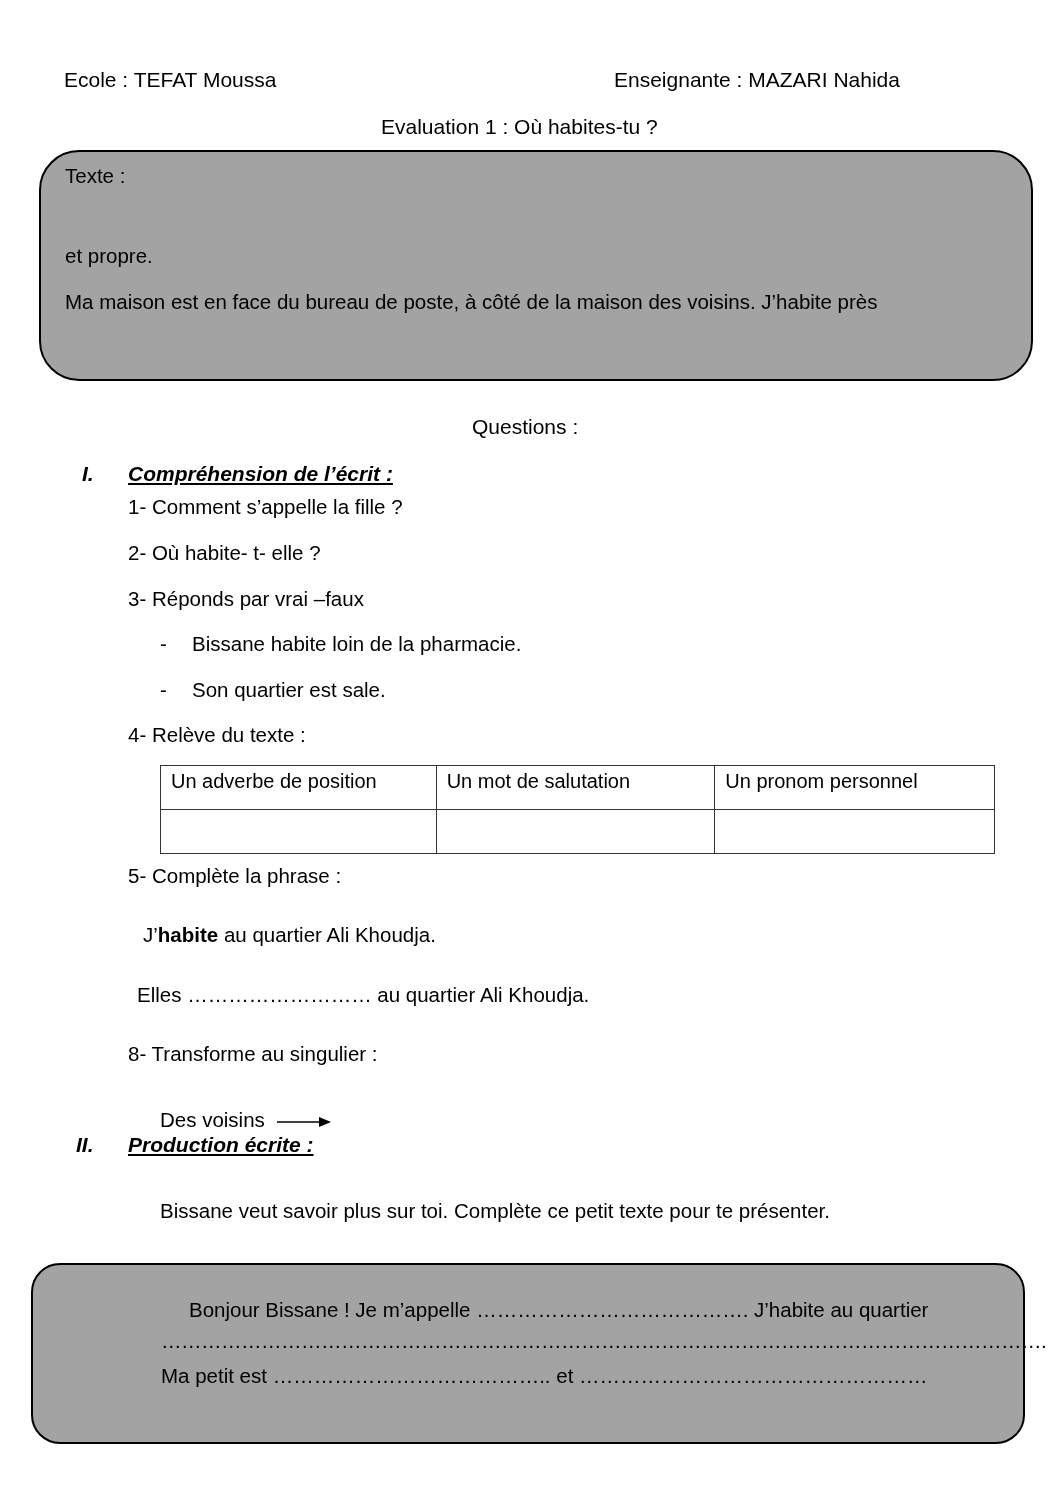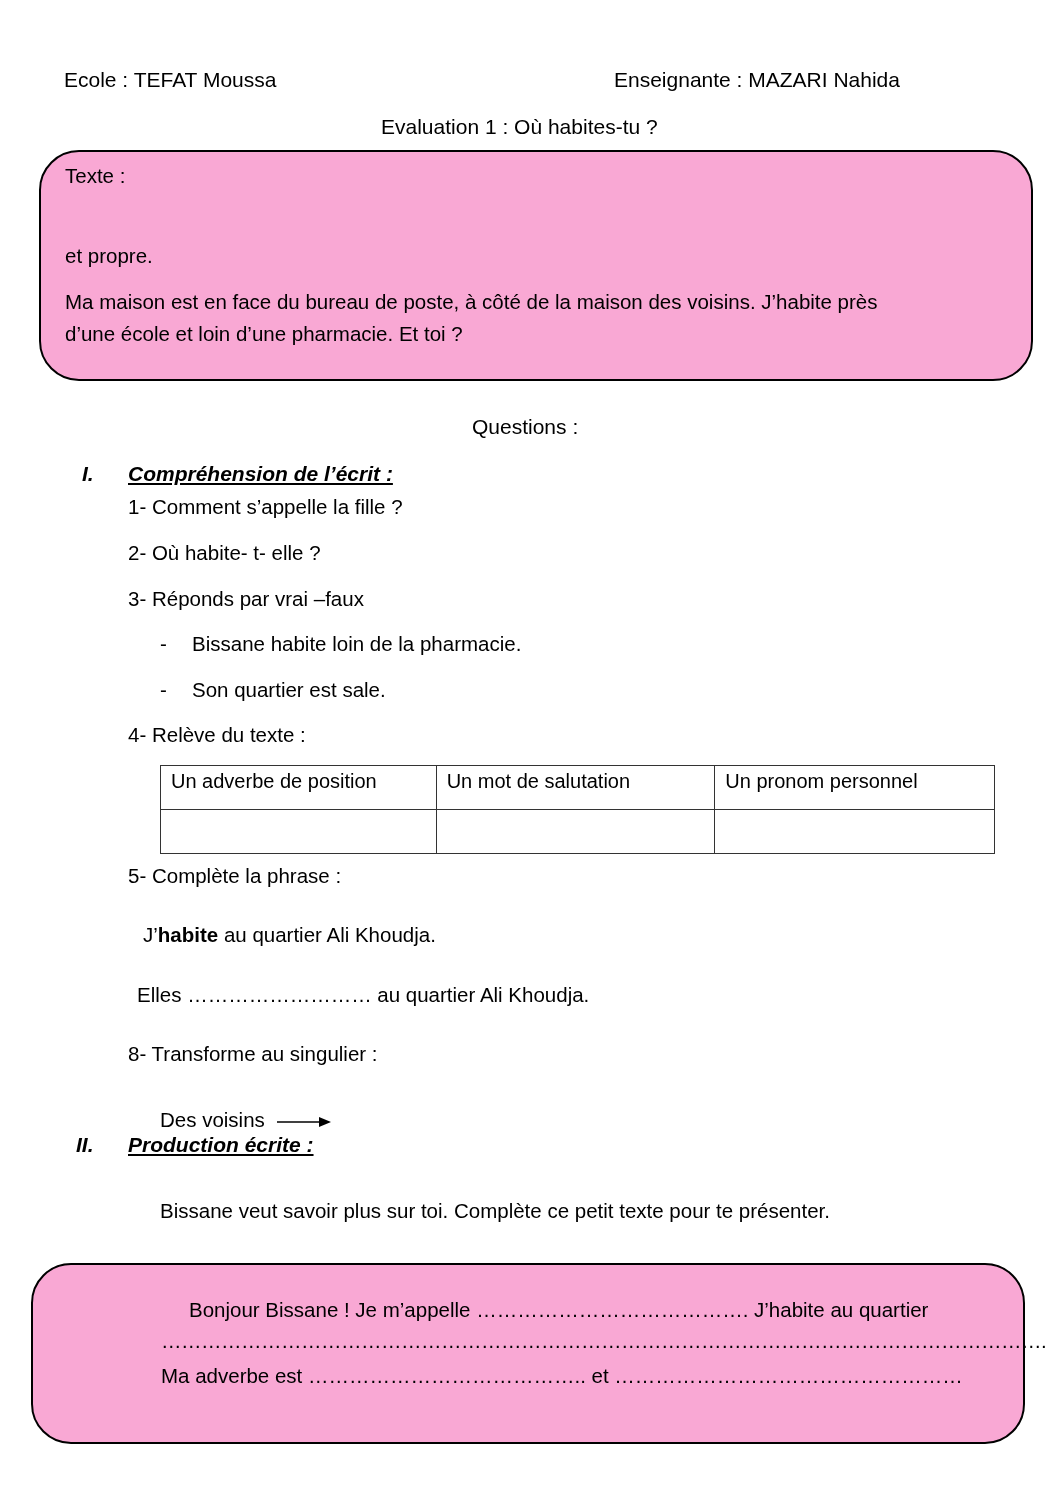--- a/index.html
+++ b/index.html
@@ -4,21 +4,21 @@
   <style>
     html, body { margin: 0; padding: 0; background: #ffffff; }
     body {
       width: 1058px; height: 1497px; position: relative; overflow: hidden;
       font-family: "Liberation Sans", "DejaVu Sans", sans-serif;
       color: #000; font-size: 20px;
     }
     .abs { position: absolute; white-space: nowrap; }
     .hdr { font-size: 21px; }
     .box {
-      position: absolute; background: #f9a8d4; border: 2px solid #000;
+      position: absolute; background: #a3a3a3; border: 2px solid #000;
       border-radius: 40px; box-sizing: border-box;
     }
     .txt { font-size: 20.5px; }
     .section-num { font-weight: bold; font-style: italic; font-size: 21px; }
     .section-title { font-weight: bold; font-style: italic; text-decoration: underline; font-size: 21px; }
     table.releve {
       position: absolute; left: 160px; top: 765px; width: 835px;
       border-collapse: collapse;
     }
     table.releve td {
@@ -32,21 +32,20 @@
 <body>
 
 <div class="abs hdr" style="left:64px; top:68px;">Ecole : TEFAT Moussa</div>
 <div class="abs hdr" style="left:614px; top:68px;">Enseignante : MAZARI Nahida</div>
 <div class="abs hdr" style="left:381px; top:115px;">Evaluation 1 : Où habites-tu ?</div>
 
 <div class="box" style="left:39px; top:150px; width:994px; height:231px;">
   <div class="abs txt" style="left:24px; top:12px;">Texte :</div>
   <div class="abs txt" style="left:24px; top:92px;">et propre.</div>
   <div class="abs txt" style="left:24px; top:138px;">Ma maison est en face du bureau de poste, à côté de la maison des voisins. J’habite près</div>
-  <div class="abs txt" style="left:24px; top:170px;">d’une école et loin d’une pharmacie.  Et toi ?</div>
 </div>
 
 <div class="abs hdr" style="left:472px; top:415px;">Questions :</div>
 
 <div class="abs section-num" style="left:82px; top:462px;">I.</div>
 <div class="abs section-title" style="left:128px; top:462px;">Compréhension de l’écrit :</div>
 
 <div class="abs txt" style="left:128px; top:495px;">1-  Comment s’appelle la fille ?</div>
 <div class="abs txt" style="left:128px; top:541px;">2-  Où habite- t- elle ?</div>
 <div class="abs txt" style="left:128px; top:587px;">3-  Réponds par vrai –faux</div>
@@ -90,17 +89,17 @@
   <svg class="arrow" width="54" height="12" viewBox="0 0 54 12">
     <line x1="0" y1="6" x2="44" y2="6" stroke="#000" stroke-width="1.6"></line>
     <polygon points="42,1 54,6 42,11" fill="#000"></polygon>
   </svg>
 </div>
 
 <div class="abs section-num" style="left:76px; top:1133px;">II.</div>
 <div class="abs section-title" style="left:128px; top:1133px;">Production écrite :</div>
 <div class="abs txt" style="left:160px; top:1199px;">Bissane veut savoir plus sur toi. Complète ce petit texte pour te présenter.</div>
 
-<div class="box" style="left:31px; top:1263px; width:994px; height:181px;">
+<div class="box" style="left:31px; top:1263px; width:994px; height:181px;border-radius:29px;">
   <div class="abs txt" style="left:156px; top:33px;">Bonjour Bissane ! Je m’appelle …………………………………. J’habite au quartier</div>
   <div class="abs txt" style="left:128px; top:64px; letter-spacing:-0.5px;">…………………………………………………………………………………………………………………….</div>
-  <div class="abs txt" style="left:128px; top:99px;">Ma adverbe est ………………………………….. et ……………………………………………</div>
+  <div class="abs txt" style="left:128px; top:99px;">Ma petit est ………………………………….. et ……………………………………………</div>
 </div>
 
 </body></html>

